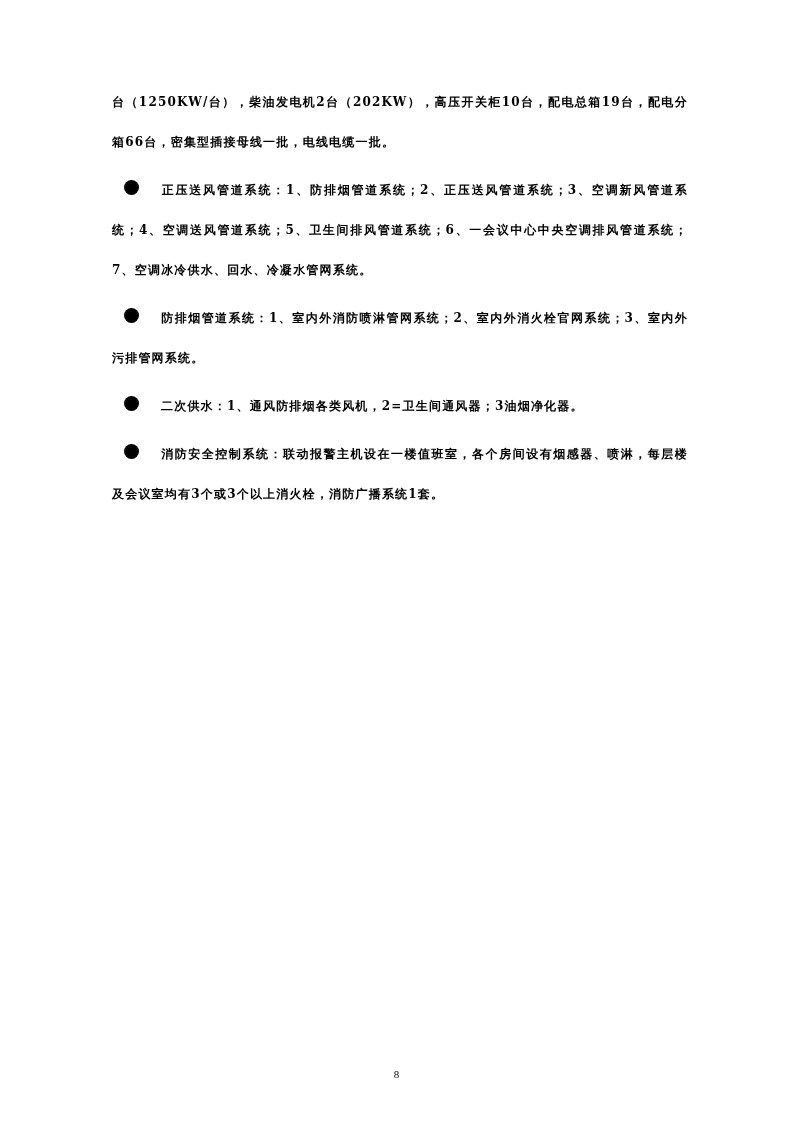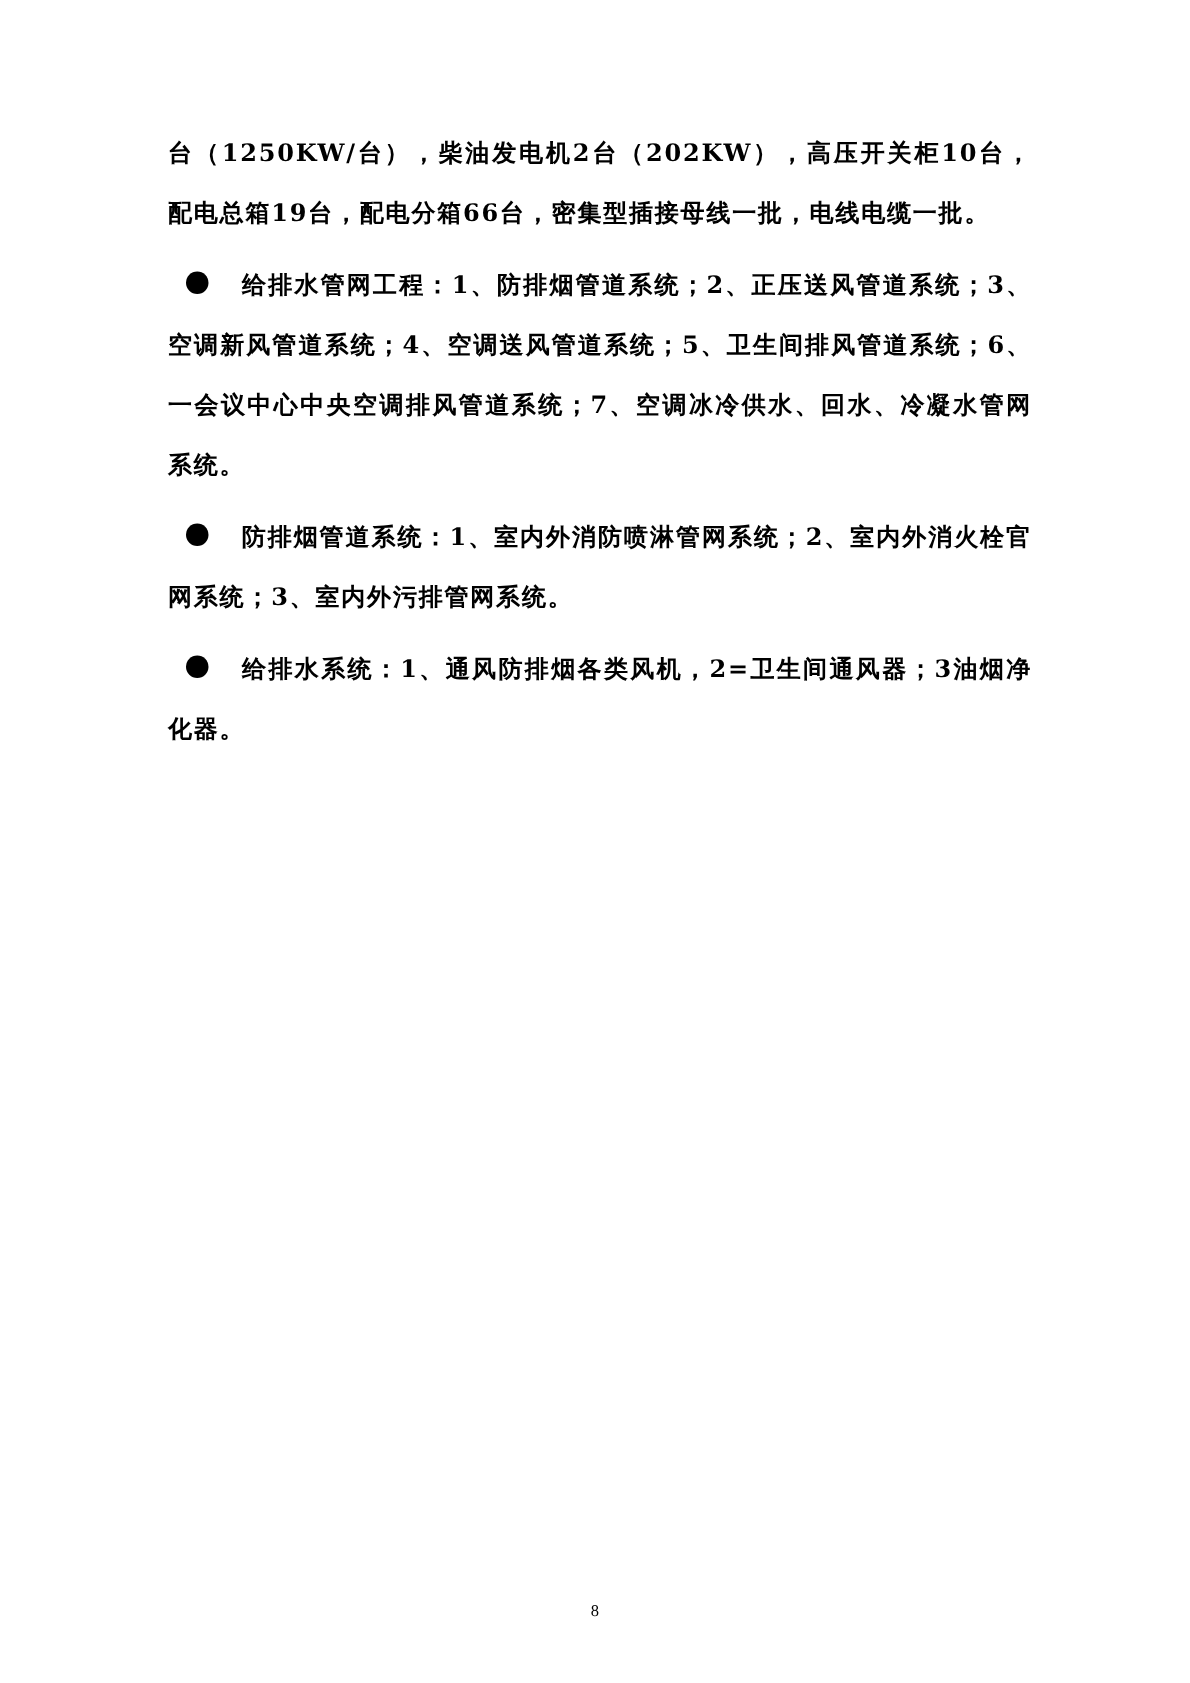--- a/index.html
+++ b/index.html
@@ -15,21 +15,21 @@
       font-family: "DejaVu Serif", "Liberation Serif", serif;
       color: #000000;
     }
     .page {
       position: absolute;
       left: 112px;
       top: 82px;
       width: 576px;
     }
     .para {
-      font-size: 16px;
+      font-size: 12px;
       line-height: 40px;
       margin: 0 0 8px 0;
       text-align: justify;
       text-align-last: left;
       letter-spacing: 1.2px;
       font-weight: bold;
     }
     .para.first {
       margin-bottom: 8px;
     }
@@ -57,30 +57,33 @@
 </head>
 <body>
 
 <div class="page">
 
   <p class="para first">
     <span>台（1250KW/台），柴油发电机2台（202KW），高压开关柜10台，配电总箱19台，配电分箱66台，密集型插接母线一批，电线电缆一批。</span>
   </p>
 
   <p class="para">
-    <span class="bullet"></span><span>给排水管网工程：</span><span>1、防排烟管道系统；2、正压送风管道系统；3、空调新风管道系统；4、空调送风管道系统；5、卫生间排风管道系统；6、一会议中心中央空调排风管道系统；7、空调冰冷供水、回水、冷凝水管网系统。</span>
+    <span class="bullet"></span><span>正压送风管道系统：</span><span>1、防排烟管道系统；2、正压送风管道系统；3、空调新风管道系统；4、空调送风管道系统；5、卫生间排风管道系统；6、一会议中心中央空调排风管道系统；7、空调冰冷供水、回水、冷凝水管网系统。</span>
   </p>
 
   <p class="para">
     <span class="bullet"></span><span>防排烟管道系统：</span><span>1、室内外消防喷淋管网系统；2、室内外消火栓官网系统；3、室内外污排管网系统。</span>
   </p>
 
 
 
   <p class="para">
-    <span class="bullet"></span><span>给排水系统：</span><span>1、通风防排烟各类风机，2=卫生间通风器；3油烟净化器。</span>
+    <span class="bullet"></span><span>二次供水：</span><span>1、通风防排烟各类风机，2=卫生间通风器；3油烟净化器。</span>
   </p>
 
+  <p class="para">
+    <span class="bullet"></span><span>消防安全控制系统：</span><span>联动报警主机设在一楼值班室，各个房间设有烟感器、喷淋，每层楼及会议室均有3个或3个以上消火栓，消防广播系统1套。</span>
+  </p>
 
 
 </div>
 
 <div class="page-number">8</div>
 
 </body></html>

